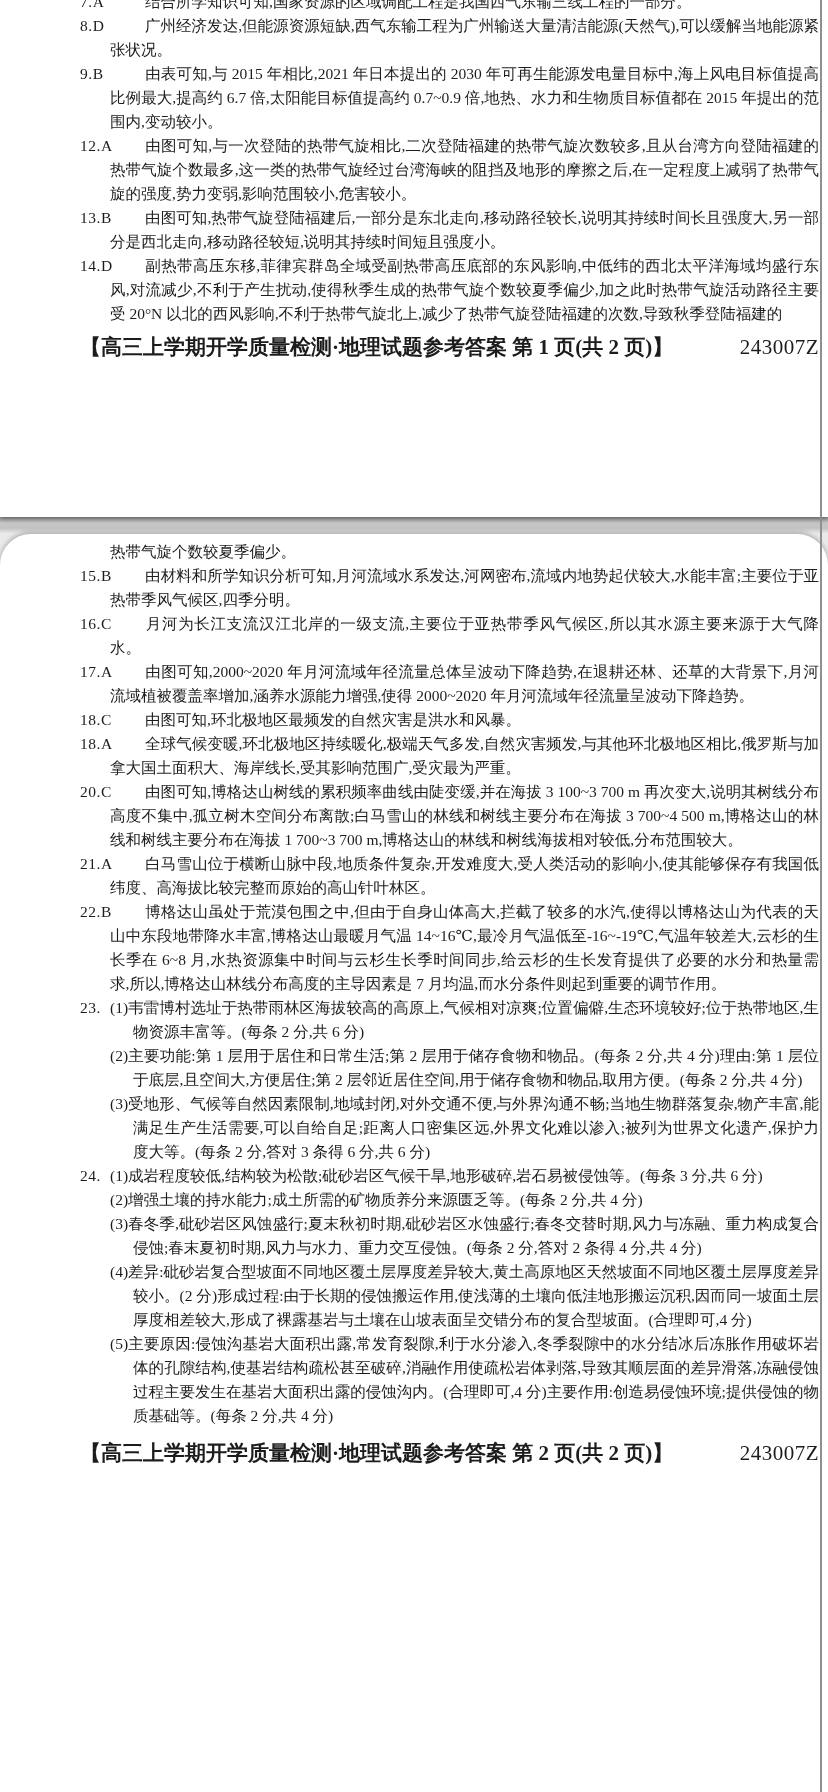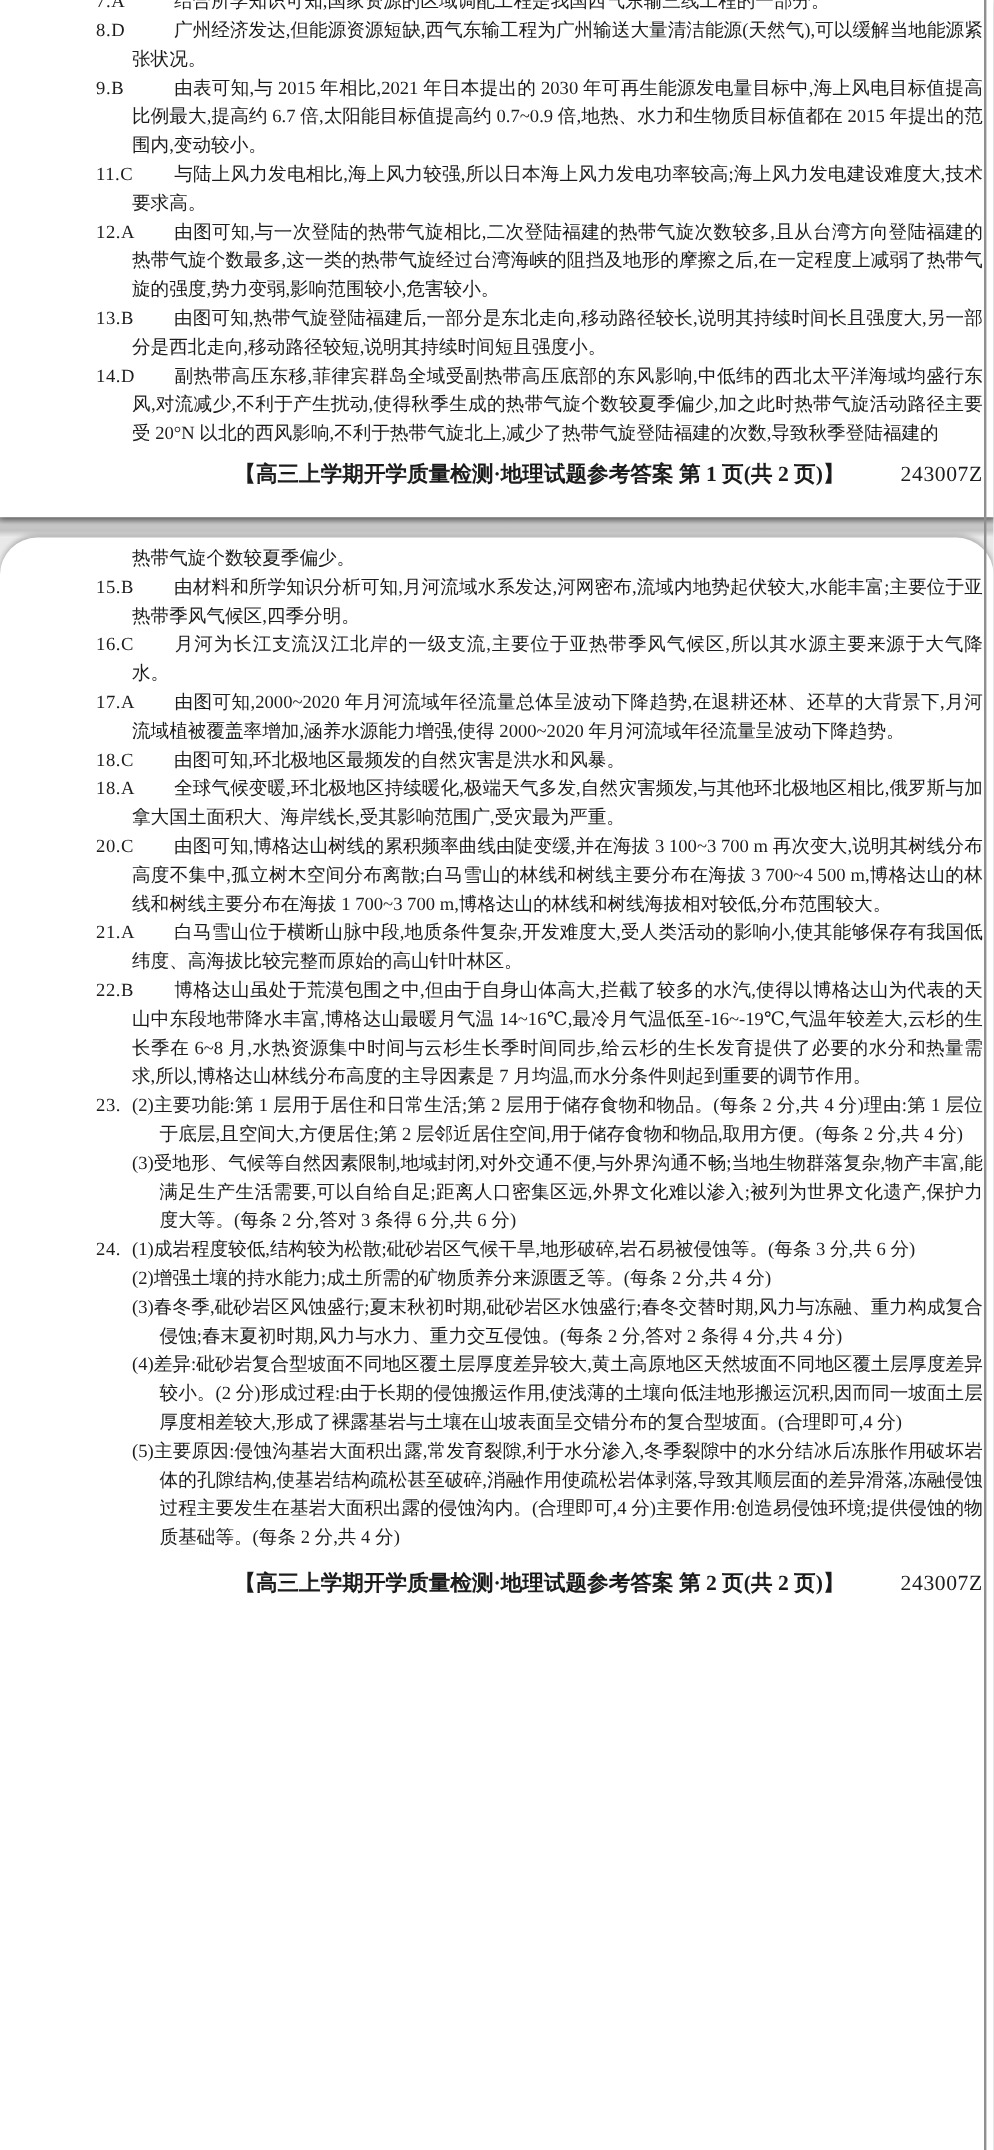--- a/index.html
+++ b/index.html
@@ -4,57 +4,54 @@
 <style>
   html,body{margin:0;padding:0;}
   body{
     width:828px;height:1792px;overflow:hidden;position:relative;
     background:#e9e9e9;
     font-family:"Liberation Serif","DejaVu Serif",serif;
     color:#1c1c1c;
     -webkit-font-smoothing:antialiased;
   }
   .page{background:#ffffff;position:relative;overflow:hidden;}
-  .page1{height:431px;box-shadow:0 2px 5px rgba(0,0,0,.4);}
+  .page1{height:517px;box-shadow:0 2px 5px rgba(0,0,0,.4);}
   .page2{height:1390px;box-shadow:0 -2px 4px rgba(0,0,0,.25);border-radius:31px;}
   .gap{height:17px;background:linear-gradient(180deg,#9f9f9f 0%,#c9c9c9 35%,#c2c2c2 65%,#ededed 100%);}
   .col{position:relative;margin-left:80px;width:739px;
        font-size:15.5px;line-height:24px;text-align:justify;}
   .page1 .col{margin-top:-10px;}
   .page2 .col{padding-top:6px;}
   .item{padding-left:30px;text-indent:-30px;}
   .ilabel{display:inline-block;width:65px;text-indent:0;letter-spacing:.5px;}
   .cont{padding-left:30px;}
   .bigitem{position:relative;padding-left:30px;}
   .qnum{position:absolute;left:0;top:0;letter-spacing:.5px;}
   .sub{padding-left:23px;text-indent:-23px;}
   .slabel{display:inline-block;text-indent:0;}
-  .footer{position:relative;text-align:center;margin-top:9px;font-weight:bold;font-size:18px;}
+  .footer{position:relative;text-align:left;margin-top:9px;font-weight:bold;font-size:21px;}
   .page2 .footer{margin-top:13px;}
   .fcode{position:absolute;right:0;top:0;font-weight:normal;letter-spacing:.5px;}
   .edge-line{position:absolute;left:820px;top:0;width:2px;height:1792px;background:#8f8f8f;z-index:5;}
 </style>
 </head>
 <body>
 
 <div class="page page1">
   <div class="col">
 
     <div class="item">
       <span class="ilabel">7.A</span><span>结合所学知识可知,国家资源的区域调配工程是我国西气东输三线工程的一部分。</span>
     </div>
 
     <div class="item">
       <span class="ilabel">8.D</span><span>广州经济发达,但能源资源短缺,西气东输工程为广州输送大量清洁能源(天然气),可以缓解当地能源紧张状况。</span>
     </div>
     <div class="item">
       <span class="ilabel">9.B</span><span>由表可知,与 2015 年相比,2021 年日本提出的 2030 年可再生能源发电量目标中,海上风电目标值提高比例最大,提高约 6.7 倍,太阳能目标值提高约 0.7~0.9 倍,地热、水力和生物质目标值都在 2015 年提出的范围内,变动较小。</span>
-    </div>
-    <div class="item">
-      <span class="ilabel">11.C</span><span>与陆上风力发电相比,海上风力较强,所以日本海上风力发电功率较高;海上风力发电建设难度大,技术要求高。</span>
     </div>
     <div class="item">
       <span class="ilabel">12.A</span><span>由图可知,与一次登陆的热带气旋相比,二次登陆福建的热带气旋次数较多,且从台湾方向登陆福建的热带气旋个数最多,这一类的热带气旋经过台湾海峡的阻挡及地形的摩擦之后,在一定程度上减弱了热带气旋的强度,势力变弱,影响范围较小,危害较小。</span>
     </div>
     <div class="item">
       <span class="ilabel">13.B</span><span>由图可知,热带气旋登陆福建后,一部分是东北走向,移动路径较长,说明其持续时间长且强度大,另一部分是西北走向,移动路径较短,说明其持续时间短且强度小。</span>
     </div>
     <div class="item">
       <span class="ilabel">14.D</span><span>副热带高压东移,菲律宾群岛全域受副热带高压底部的东风影响,中低纬的西北太平洋海域均盛行东风,对流减少,不利于产生扰动,使得秋季生成的热带气旋个数较夏季偏少,加之此时热带气旋活动路径主要受 20°N 以北的西风影响,不利于热带气旋北上,减少了热带气旋登陆福建的次数,导致秋季登陆福建的</span>
     </div>
@@ -94,20 +91,23 @@
     <div class="item">
       <span class="ilabel">21.A</span><span>白马雪山位于横断山脉中段,地质条件复杂,开发难度大,受人类活动的影响小,使其能够保存有我国低纬度、高海拔比较完整而原始的高山针叶林区。</span>
     </div>
     <div class="item">
       <span class="ilabel">22.B</span><span>博格达山虽处于荒漠包围之中,但由于自身山体高大,拦截了较多的水汽,使得以博格达山为代表的天山中东段地带降水丰富,博格达山最暖月气温 14~16℃,最冷月气温低至-16~-19℃,气温年较差大,云杉的生长季在 6~8 月,水热资源集中时间与云杉生长季时间同步,给云杉的生长发育提供了必要的水分和热量需求,所以,博格达山林线分布高度的主导因素是 7 月均温,而水分条件则起到重要的调节作用。</span>
     </div>
 
     <div class="bigitem">
       <span class="qnum">23.</span>
       <div class="sub">
+        <span class="slabel">(1)</span><span>韦雷博村选址于热带雨林区海拔较高的高原上,气候相对凉爽;位置偏僻,生态环境较好;位于热带地区,生物资源丰富等。(每条 2 分,共 6 分)</span>
+      </div>
+      <div class="sub">
         <span class="slabel">(2)</span><span>主要功能:第 1 层用于居住和日常生活;第 2 层用于储存食物和物品。(每条 2 分,共 4 分)理由:第 1 层位于底层,且空间大,方便居住;第 2 层邻近居住空间,用于储存食物和物品,取用方便。(每条 2 分,共 4 分)</span>
       </div>
       <div class="sub">
         <span class="slabel">(3)</span><span>受地形、气候等自然因素限制,地域封闭,对外交通不便,与外界沟通不畅;当地生物群落复杂,物产丰富,能满足生产生活需要,可以自给自足;距离人口密集区远,外界文化难以渗入;被列为世界文化遗产,保护力度大等。(每条 2 分,答对 3 条得 6 分,共 6 分)</span>
       </div>
     </div>
 
     <div class="bigitem">
       <span class="qnum">24.</span>
       <div class="sub">

